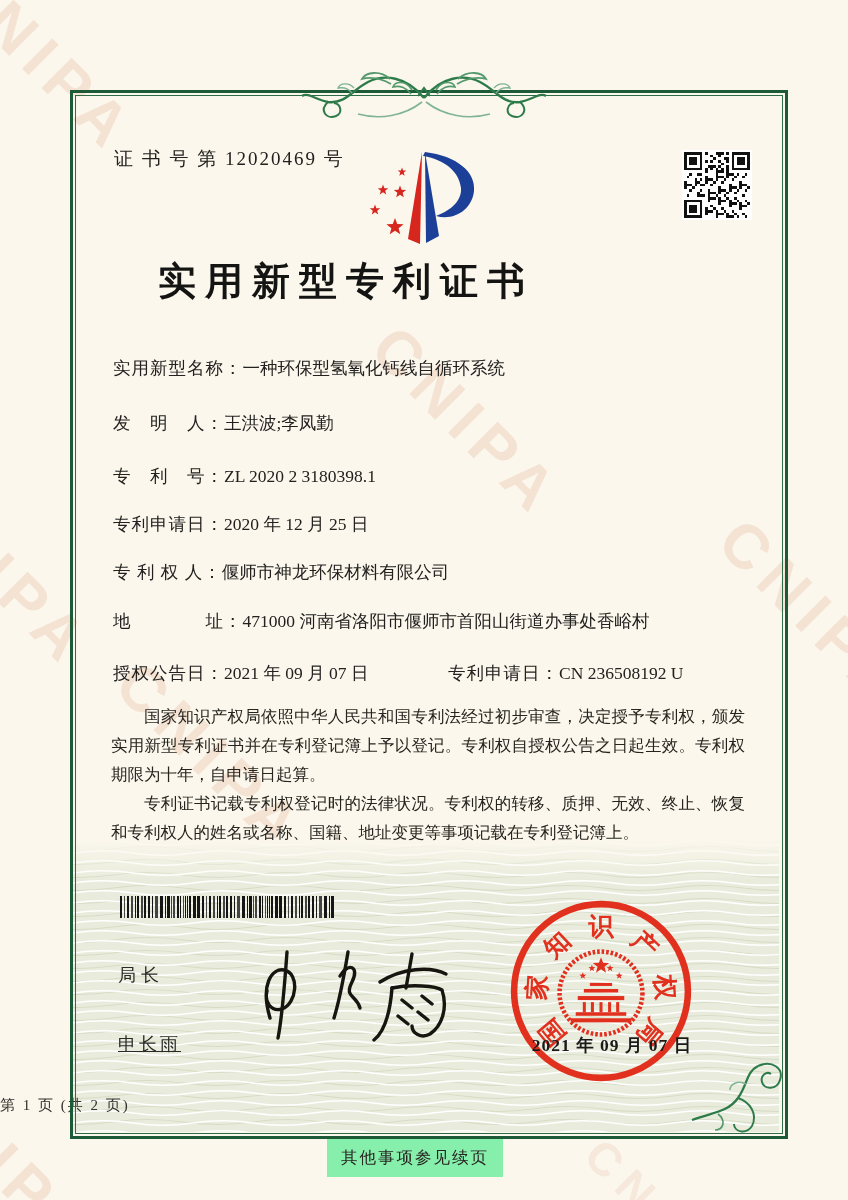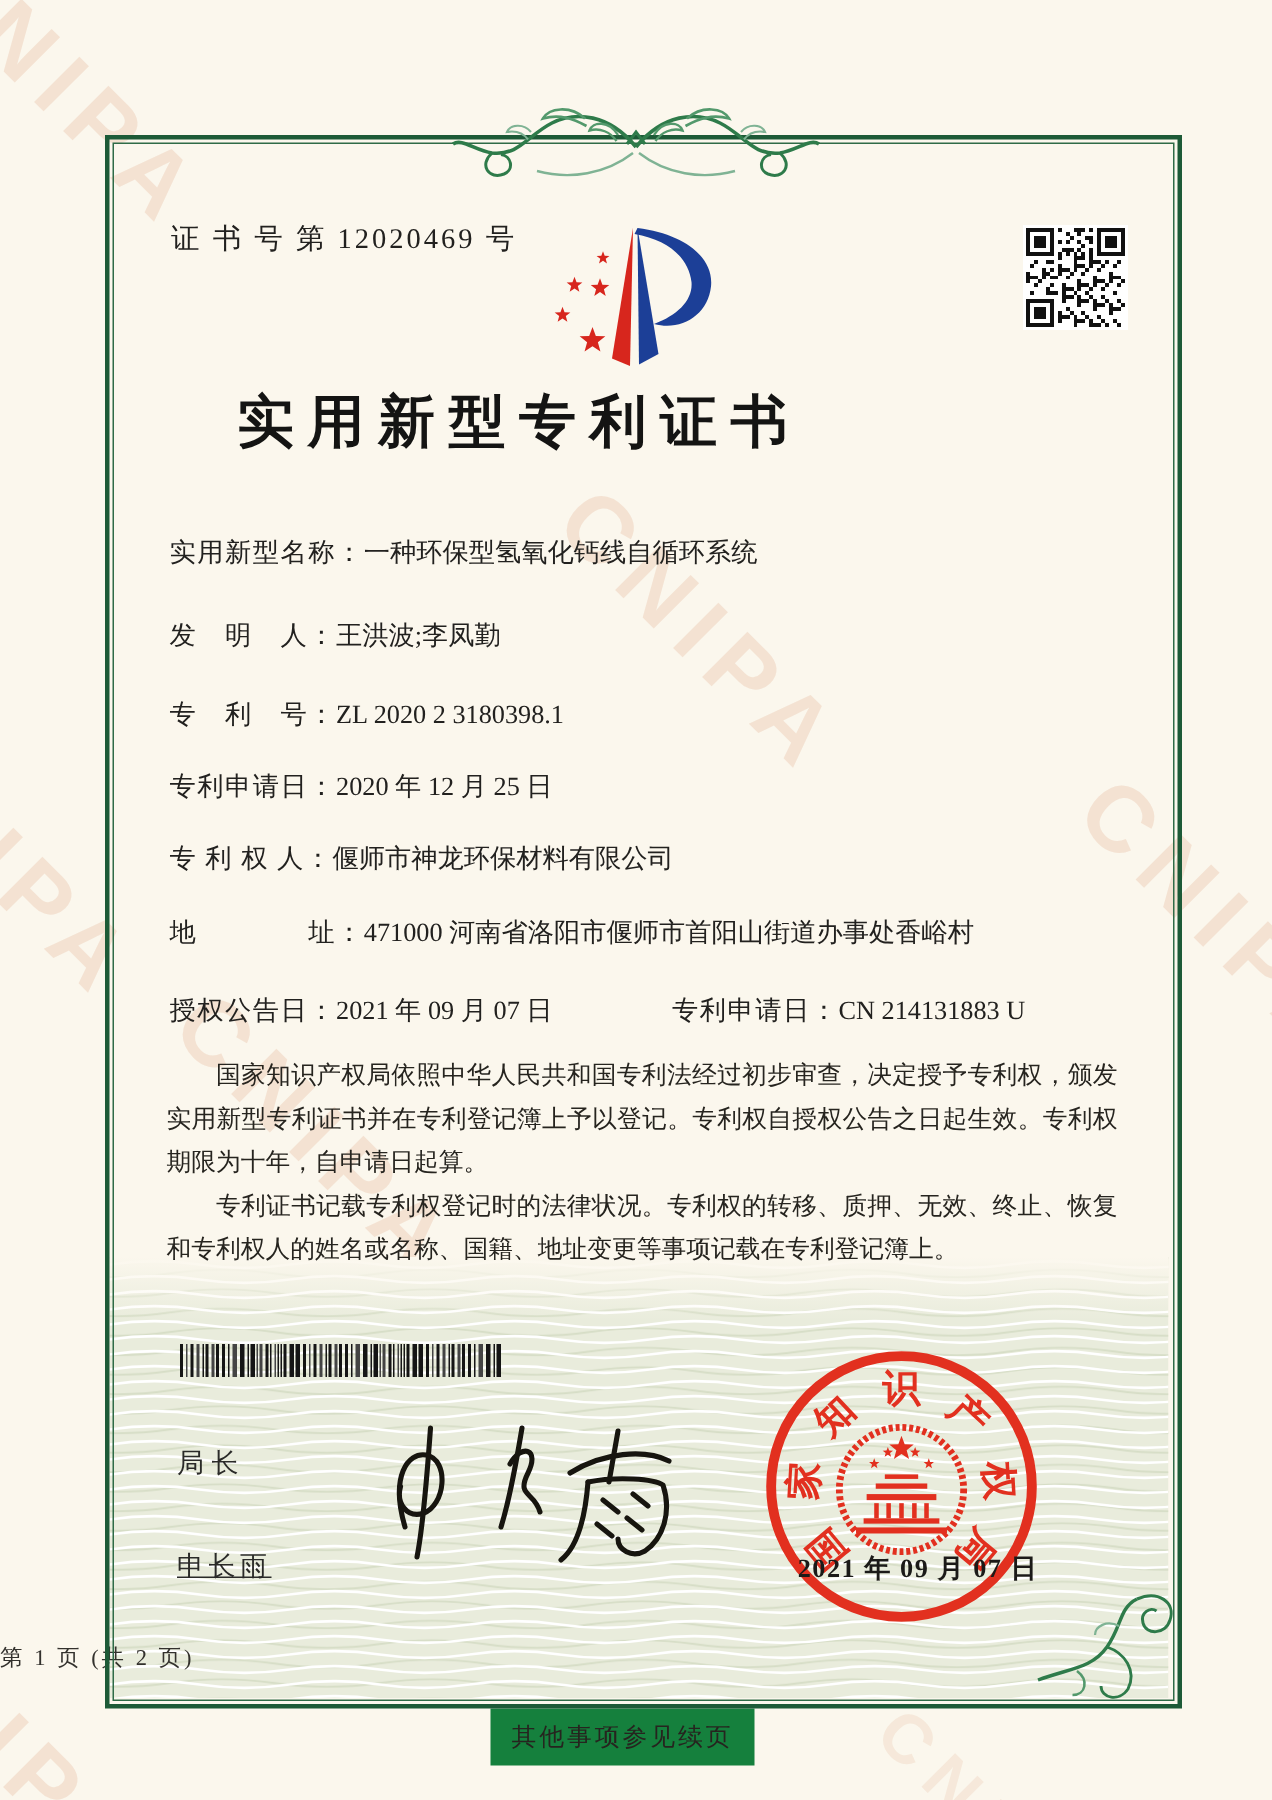--- a/index.html
+++ b/index.html
@@ -54,21 +54,21 @@
   .officer-name{position:absolute; left:118px; top:1032px; z-index:2; font-family:"Liberation Sans","DejaVu Sans",sans-serif; font-size:18px; letter-spacing:3px; color:#2a2a28;text-decoration:underline;}
   .signature{position:absolute; left:240px; top:942px; width:230px; height:105px; z-index:2;}
   .seal{position:absolute; left:505px; top:895px; width:192px; height:192px; z-index:2;}
   .seal-date{
     position:absolute; left:512px; top:1033px; width:200px; z-index:2; text-align:center;
     font-size:17.5px; font-weight:bold; letter-spacing:1px; color:#1b1a18; white-space:nowrap;
   }
   .page-num{position:absolute; left:0; top:1096px; width:848px; z-index:2; font-size:15px; letter-spacing:2px; color:#33312d;}
   .cont-box{
     position:absolute; left:327px; top:1139px; width:176px; height:38px; z-index:2;
-    background:#15803d; text-align:center; line-height:38px; font-size:16.5px; letter-spacing:2px; color:#26241f;
+    background:#86efac; text-align:center; line-height:38px; font-size:16.5px; letter-spacing:2px; color:#26241f;
   }
 </style>
 </head>
 <body>
 
 <div class="page">
 
   <span class="wm" style="left:-18px; top:-52px;">CNIPA</span>
   <span class="wm" style="left:408px; top:312px;">CNIPA</span>
   <span class="wm" style="left:755px; top:505px;">CNIPA</span>
@@ -319,21 +319,21 @@
   </div>
   <div class="frow r5">
     <span class="lab">专 利 权 人：</span><span>偃师市神龙环保材料有限公司</span>
   </div>
   <div class="frow r6">
     <span class="lab">地　　　　址：</span><span>471000  河南省洛阳市偃师市首阳山街道办事处香峪村</span>
   </div>
   <div class="frow r7">
     <span class="lab">授权公告日：</span><span>2021 年 09 月 07 日</span>
     <span class="pair2">
-      <span class="lab">专利申请日：</span><span>CN 214131883 U</span>
+      <span class="lab">专利申请日：</span><span>CN 236508192 U</span>
     </span>
   </div>
 
   <div class="paras">
     <p>国家知识产权局依照中华人民共和国专利法经过初步审查，决定授予专利权，颁发实用新型专利证书并在专利登记簿上予以登记。专利权自授权公告之日起生效。专利权期限为十年，自申请日起算。</p>
     <p>专利证书记载专利权登记时的法律状况。专利权的转移、质押、无效、终止、恢复和专利权人的姓名或名称、国籍、地址变更等事项记载在专利登记簿上。</p>
   </div>
 
   <svg id="barcode" class="barcode" viewBox="0 0 216 22" preserveAspectRatio="none">
       <rect x="0" y="0" width="2" height="22" fill="#151515"></rect>

